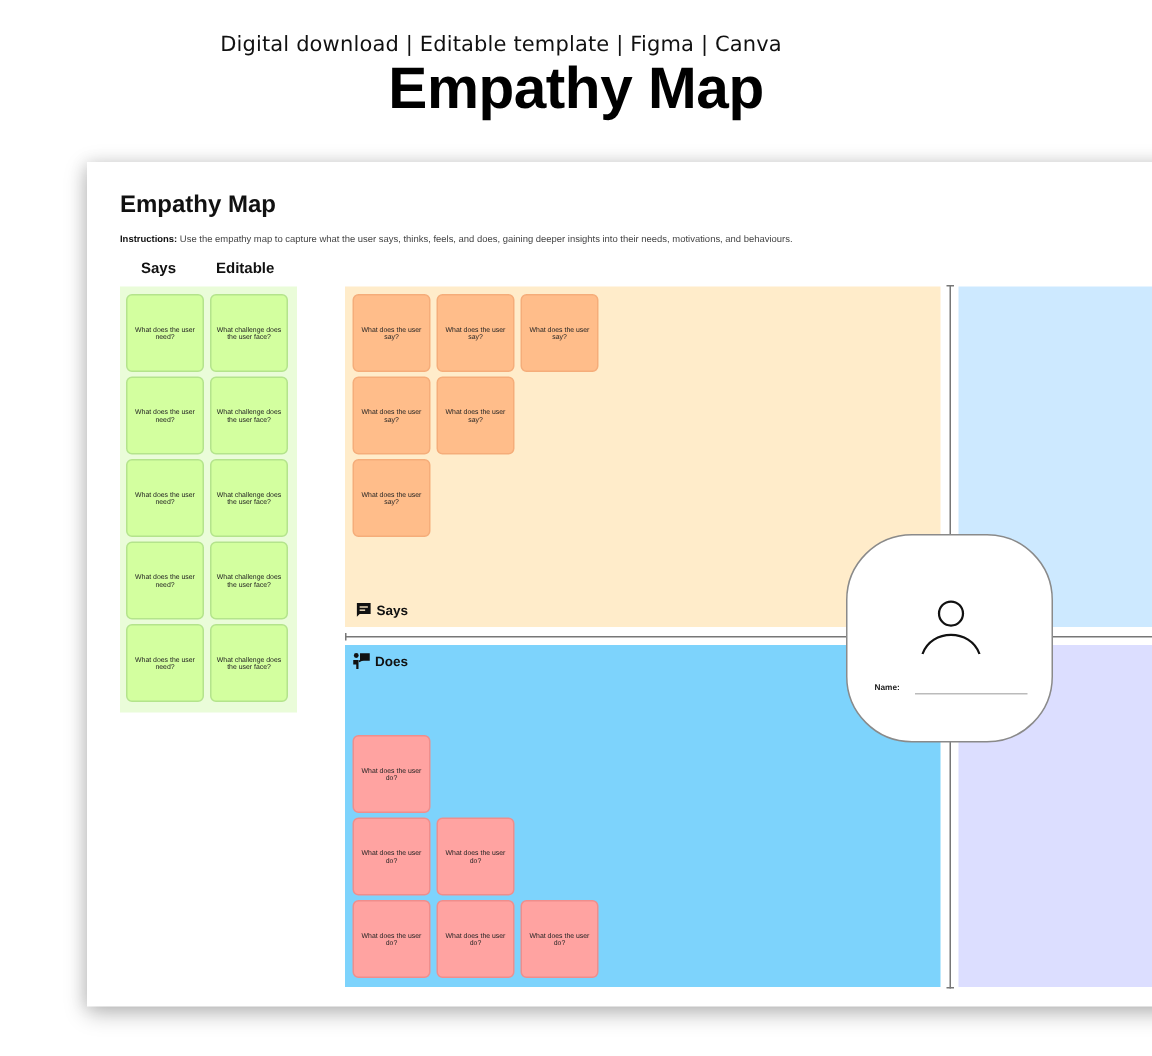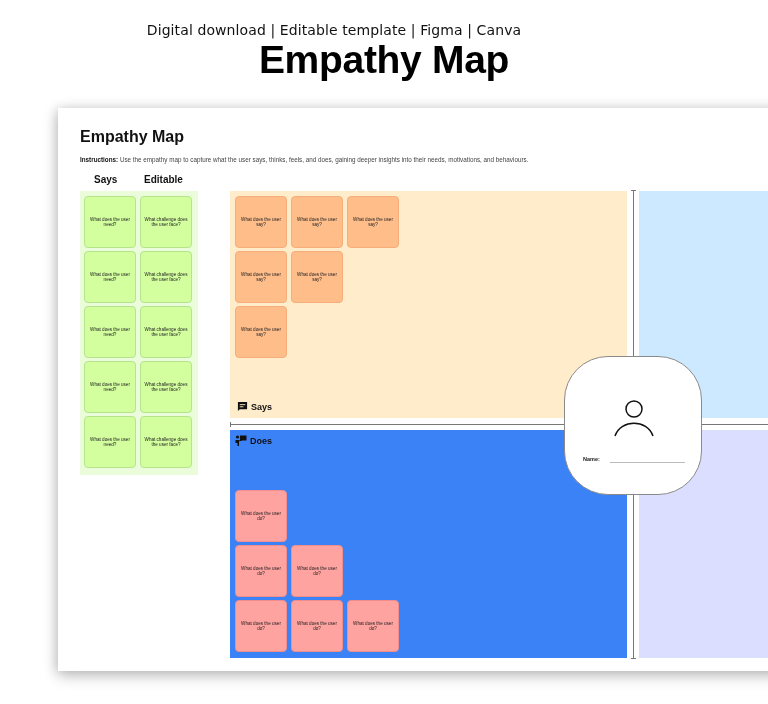--- a/index.html
+++ b/index.html
@@ -17,21 +17,21 @@
     .instructions b { color: #111; }
 
     .col-head { position: absolute; top: 66px; font-size: 10px; font-weight: bold; color: #111; }
 
     .gb-panel { position: absolute; left: 22px; top: 83px; width: 118px; height: 284px; background: #eafcd9; }
     .gb-card { position: absolute; width: 52px; height: 52px; background: #d3ff9f; border: 1px solid #b4e48c; border-radius: 4px;
       display: flex; align-items: center; justify-content: center; text-align: center; font-size: 4.6px; color: #222; padding: 2px; line-height: 1.2; }
 
     .quad { position: absolute; }
     .q-says { left: 172px; top: 83px; width: 397px; height: 227px; background: #ffecca; }
-    .q-does { left: 172px; top: 322px; width: 397px; height: 228px; background: #3b82f6; }
+    .q-does { left: 172px; top: 322px; width: 397px; height: 228px; background: #7dd3fc; }
     .q-thinks { left: 581px; top: 83px; width: 160px; height: 227px; background: #cde9ff; }
     .q-feels { left: 581px; top: 322px; width: 160px; height: 228px; background: #dcdeff; }
 
     .sticky { position: absolute; width: 52px; height: 52px; border-radius: 4px; display: flex; align-items: center; justify-content: center;
       text-align: center; font-size: 4.6px; color: #222; padding: 2px; }
     .sticky.orange { background: #ffbd8a; border: 1px solid #f5ad7a; }
     .sticky.red { background: #ffa3a1; border: 1px solid #ef8e8c; }
 
     .quad-label { position: absolute; display: flex; align-items: center; gap: 3px; font-size: 9px; font-weight: bold; color: #111; }
     .quad-label svg { display: block; }

